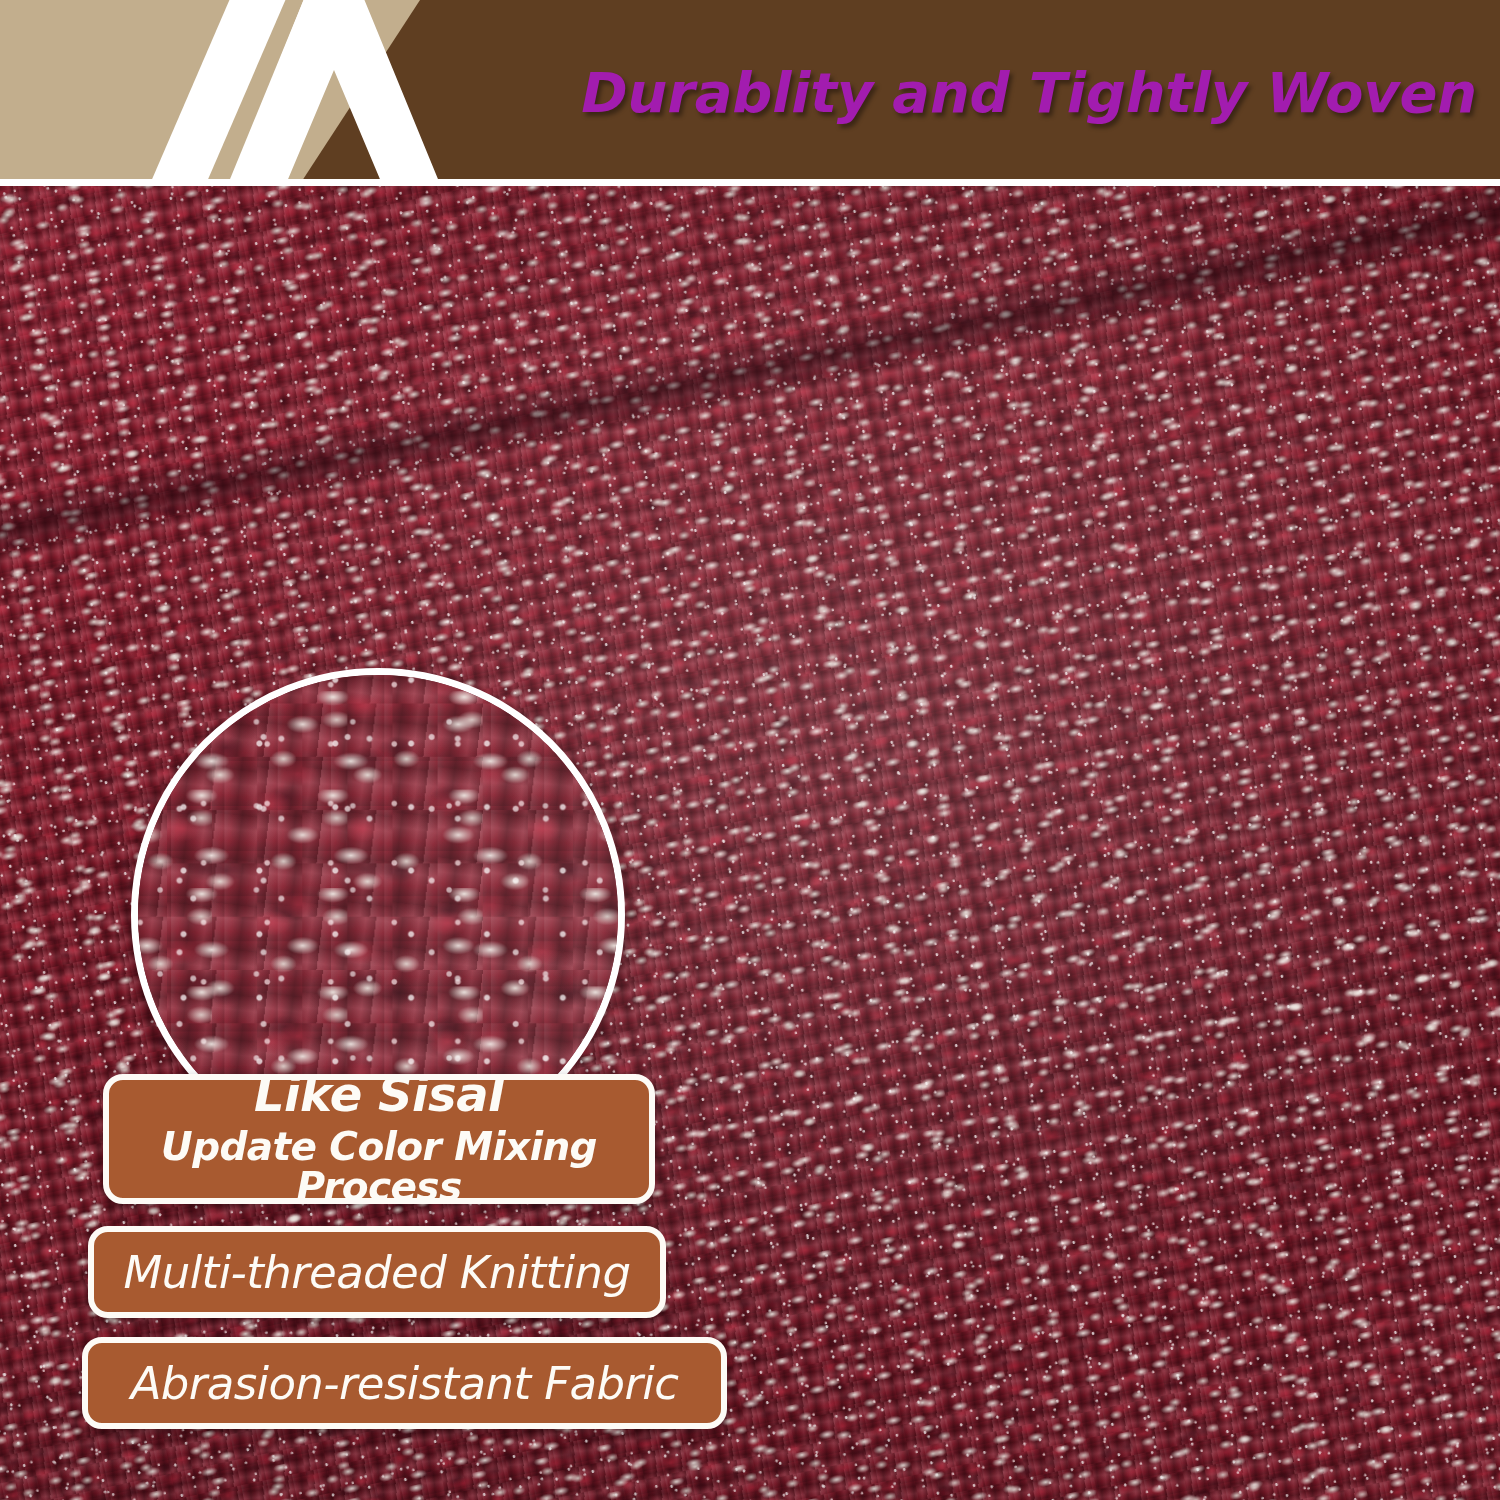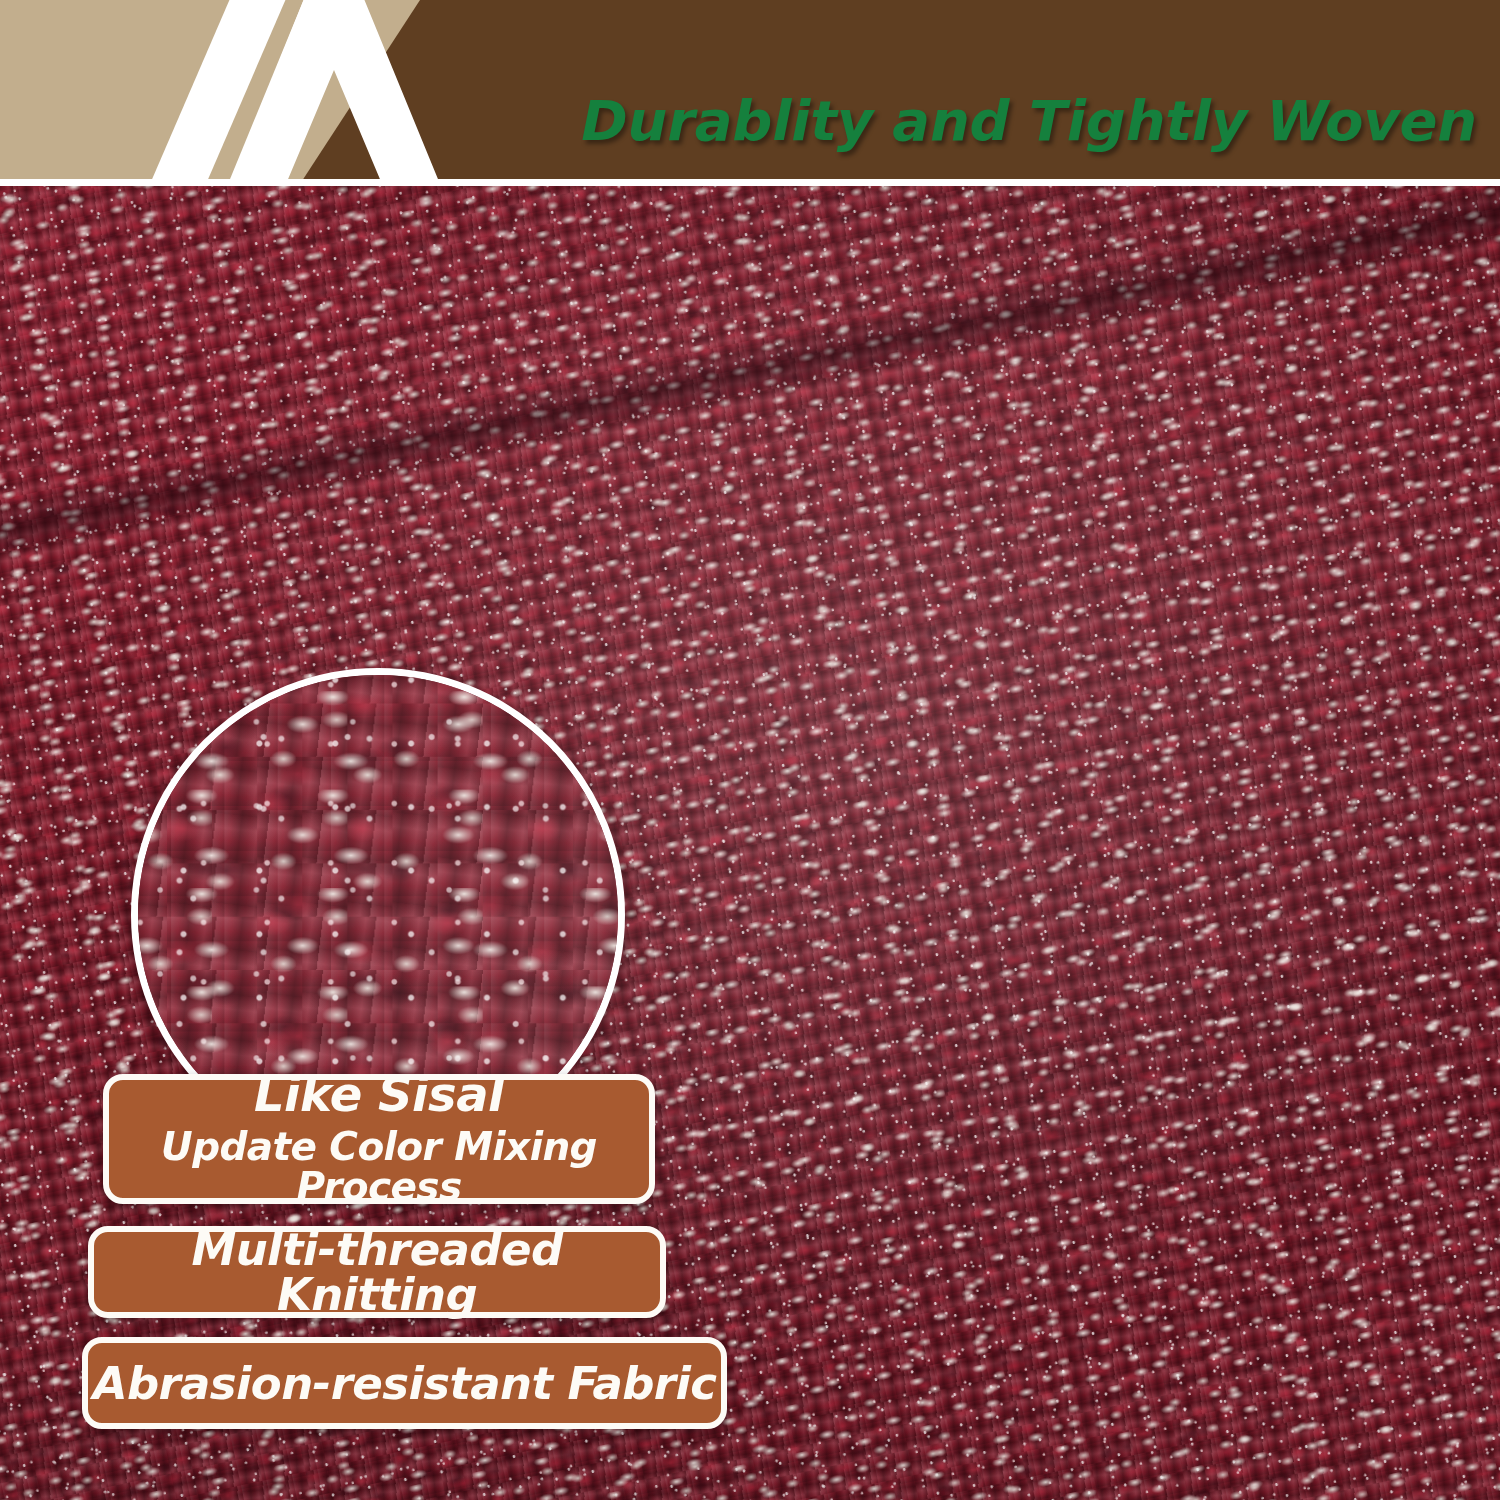--- a/index.html
+++ b/index.html
@@ -10,24 +10,24 @@
   #stage{position:absolute;inset:0;width:1500px;height:1500px;overflow:hidden;background:#ffffff;}
 
   
   .header{position:absolute;left:0;top:0;width:1500px;height:184px;overflow:hidden;z-index:40;}
   .hdr-brown{position:absolute;inset:0;background:#5f3e21;}
   .hdr-tan{position:absolute;left:0;top:0;width:420px;height:184px;background:#c2ae8d;
            clip-path:polygon(0 0,420px 0,300px 184px,0 184px);}
   .hdr-title{
     position:absolute;left:447px;top:0;width:1040px;height:184px;
     display:flex;align-items:center;justify-content:flex-end;
-    color:#15803d;font-size:56px;font-weight:bold;font-style:italic;
+    color:#a21caf;font-size:56px;font-weight:bold;font-style:italic;
     letter-spacing:-0.2px;white-space:nowrap;
     text-shadow:3px 4px 4px rgba(0,0,0,.38);
-    padding-right:10px;box-sizing:border-box;margin-top:28px;
+    padding-right:10px;box-sizing:border-box;
   }
   .hdr-bottomline{position:absolute;left:0;bottom:0;width:1500px;height:5px;background:#ffffff;}
 
   
   .logo{position:absolute;left:110px;top:-6px;width:330px;height:190px;z-index:45;}
 
   
   .photo{position:absolute;left:0;top:186px;width:1500px;height:1314px;overflow:hidden;background:#7d1a28;}
 
   
@@ -142,21 +142,21 @@
 
   
   .labels{position:absolute;left:0;top:0;width:1500px;height:1500px;z-index:70;padding-left:15px;}
   .chip{
     position:absolute;background:#a85a30;border:6px solid #fdfbf6;border-radius:20px;
     box-sizing:border-box;display:flex;flex-direction:column;align-items:center;justify-content:center;
     color:#fdfbf6;text-align:center;box-shadow:0 4px 12px rgba(0,0,0,.32);
   }
   .chip .t1{font-size:48px;font-weight:bold;font-style:italic;line-height:1.02;letter-spacing:-0.5px;}
   .chip .t2{font-size:39px;font-weight:bold;font-style:italic;line-height:1.05;letter-spacing:-0.6px;margin-top:8px;}
-  .chip .solo{font-size:45px;font-weight:bold;font-style:italic;line-height:1.0;letter-spacing:-0.6px;}
+  .chip .solo{font-size:45px;font-weight:normal;font-style:italic;line-height:1.0;letter-spacing:-0.6px;}
 
   #chip0{left:103px;top:1074px;width:552px;height:130px;}
   #chip1{left:88px; top:1226px;width:578px;height:92px;}
   #chip2{left:82px; top:1337px;width:645px;height:92px;}
 </style>
 </head>
 <body>
 
 <div id="stage">
 

